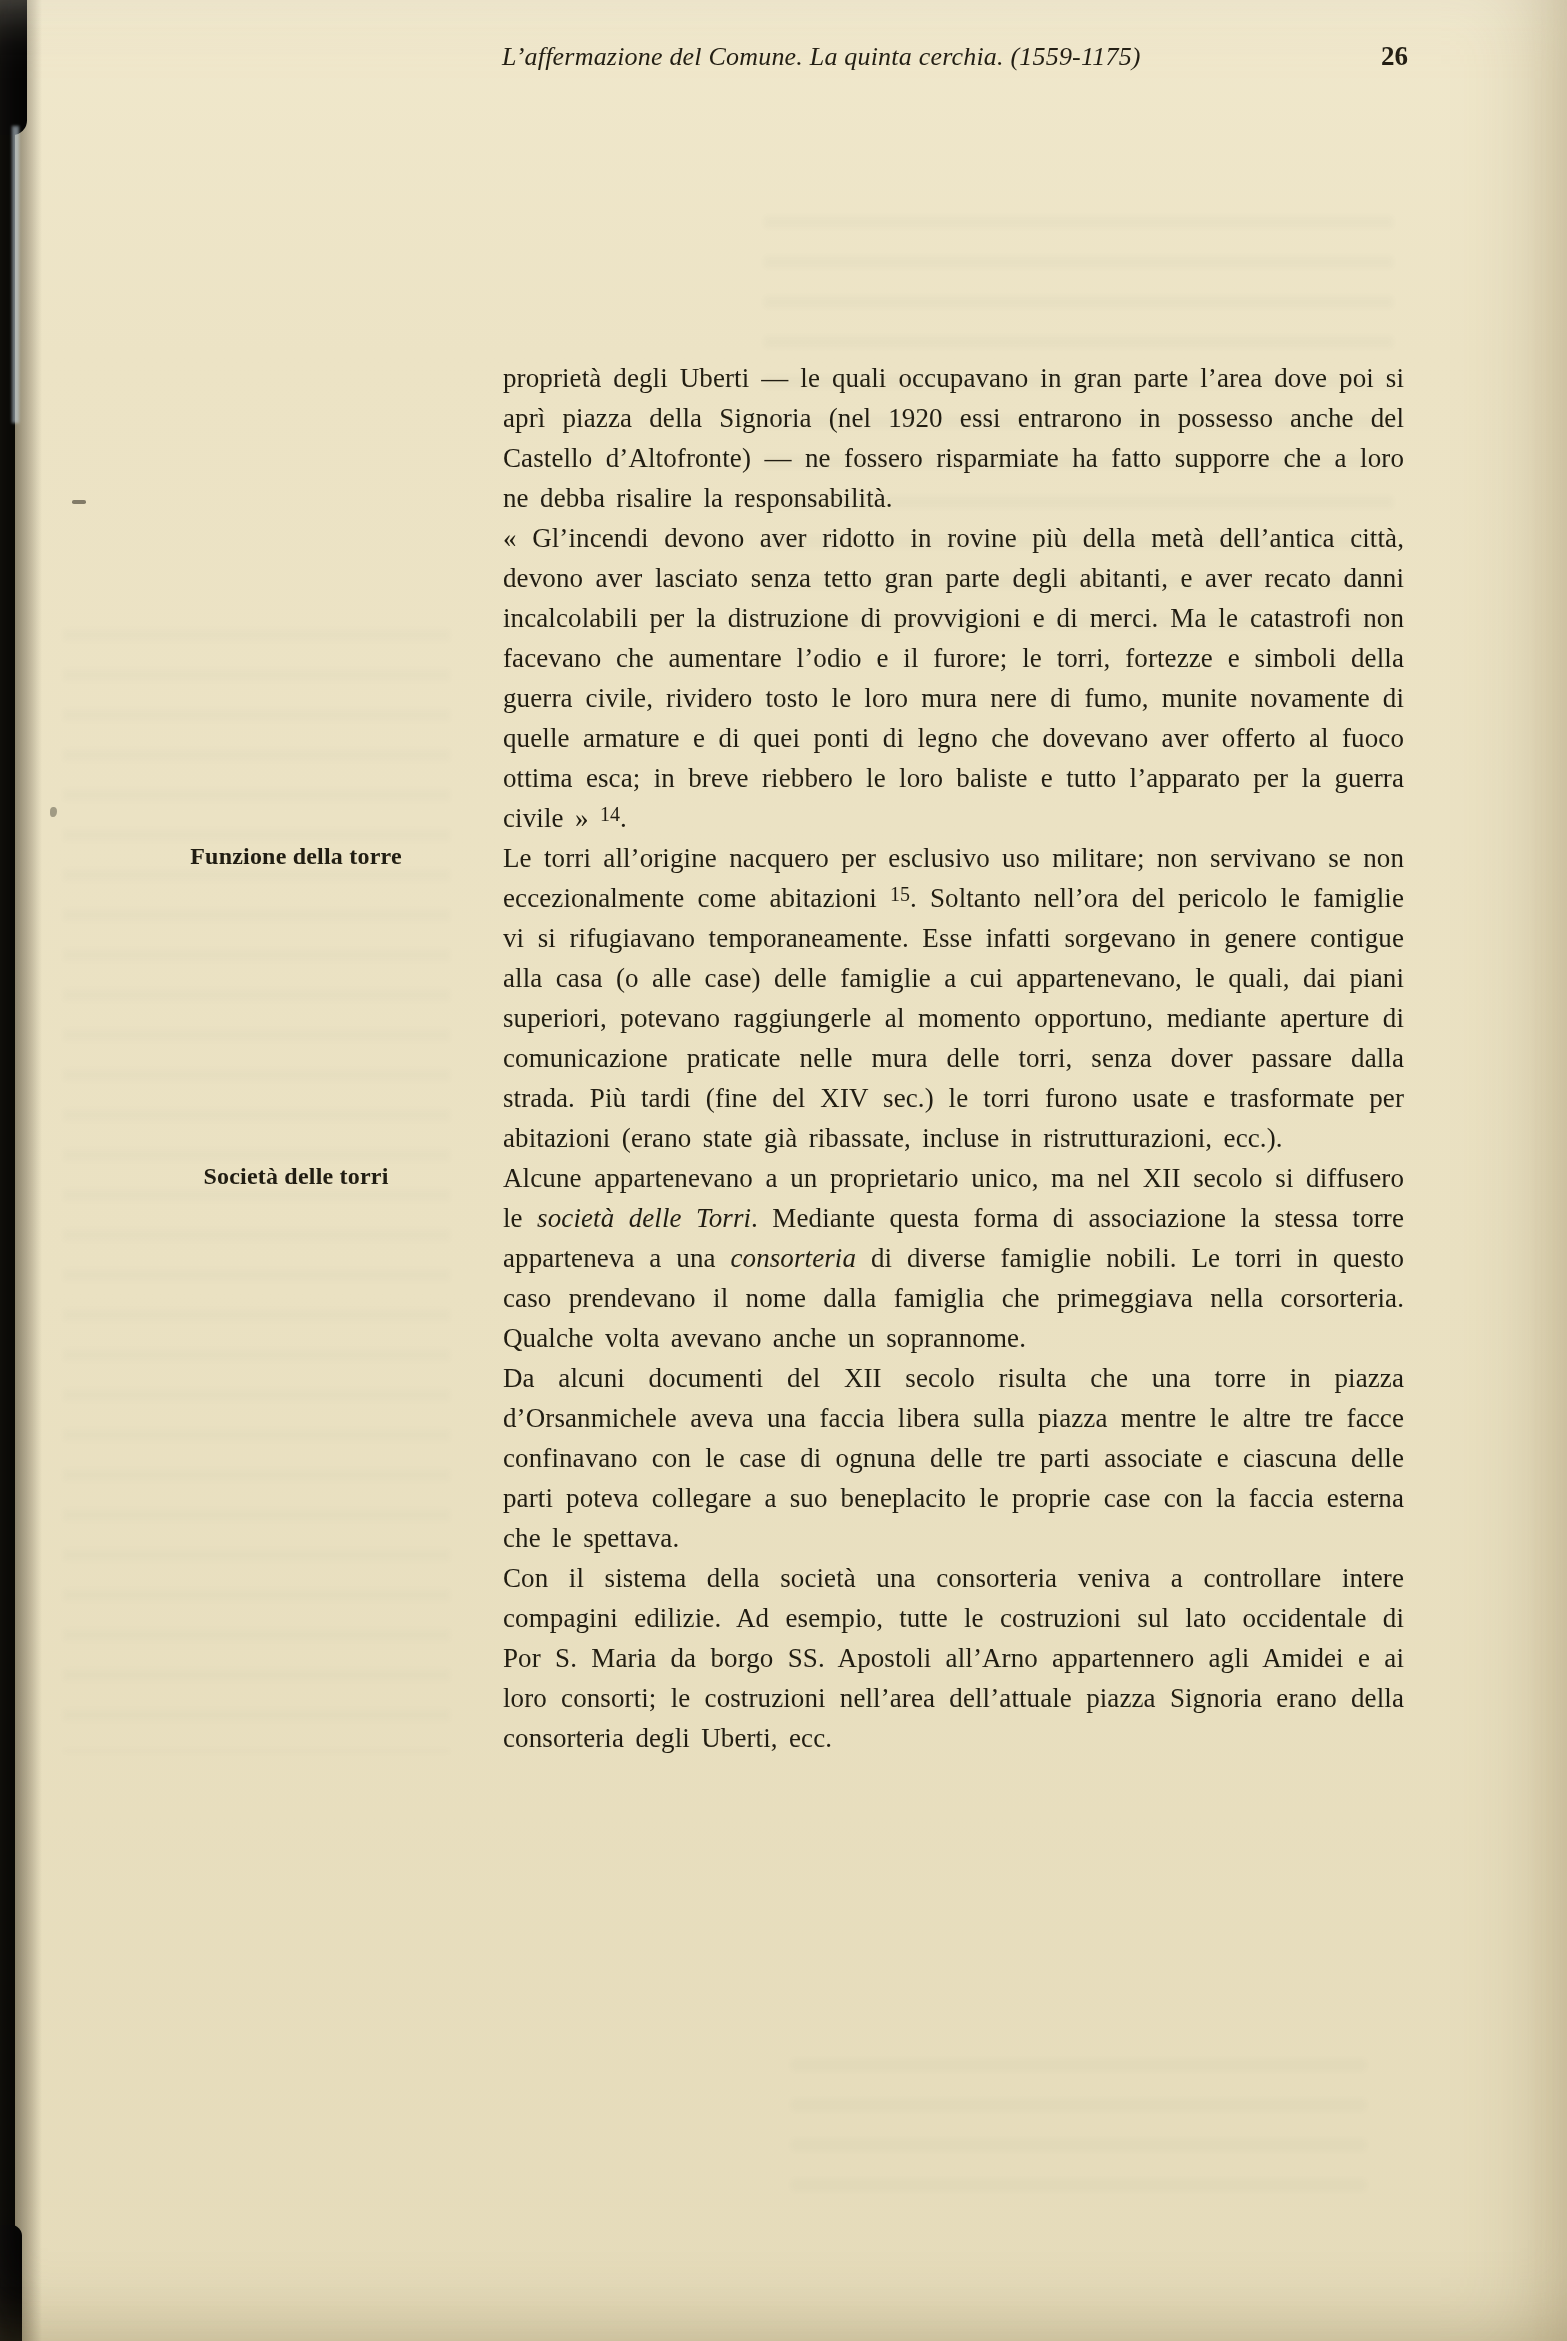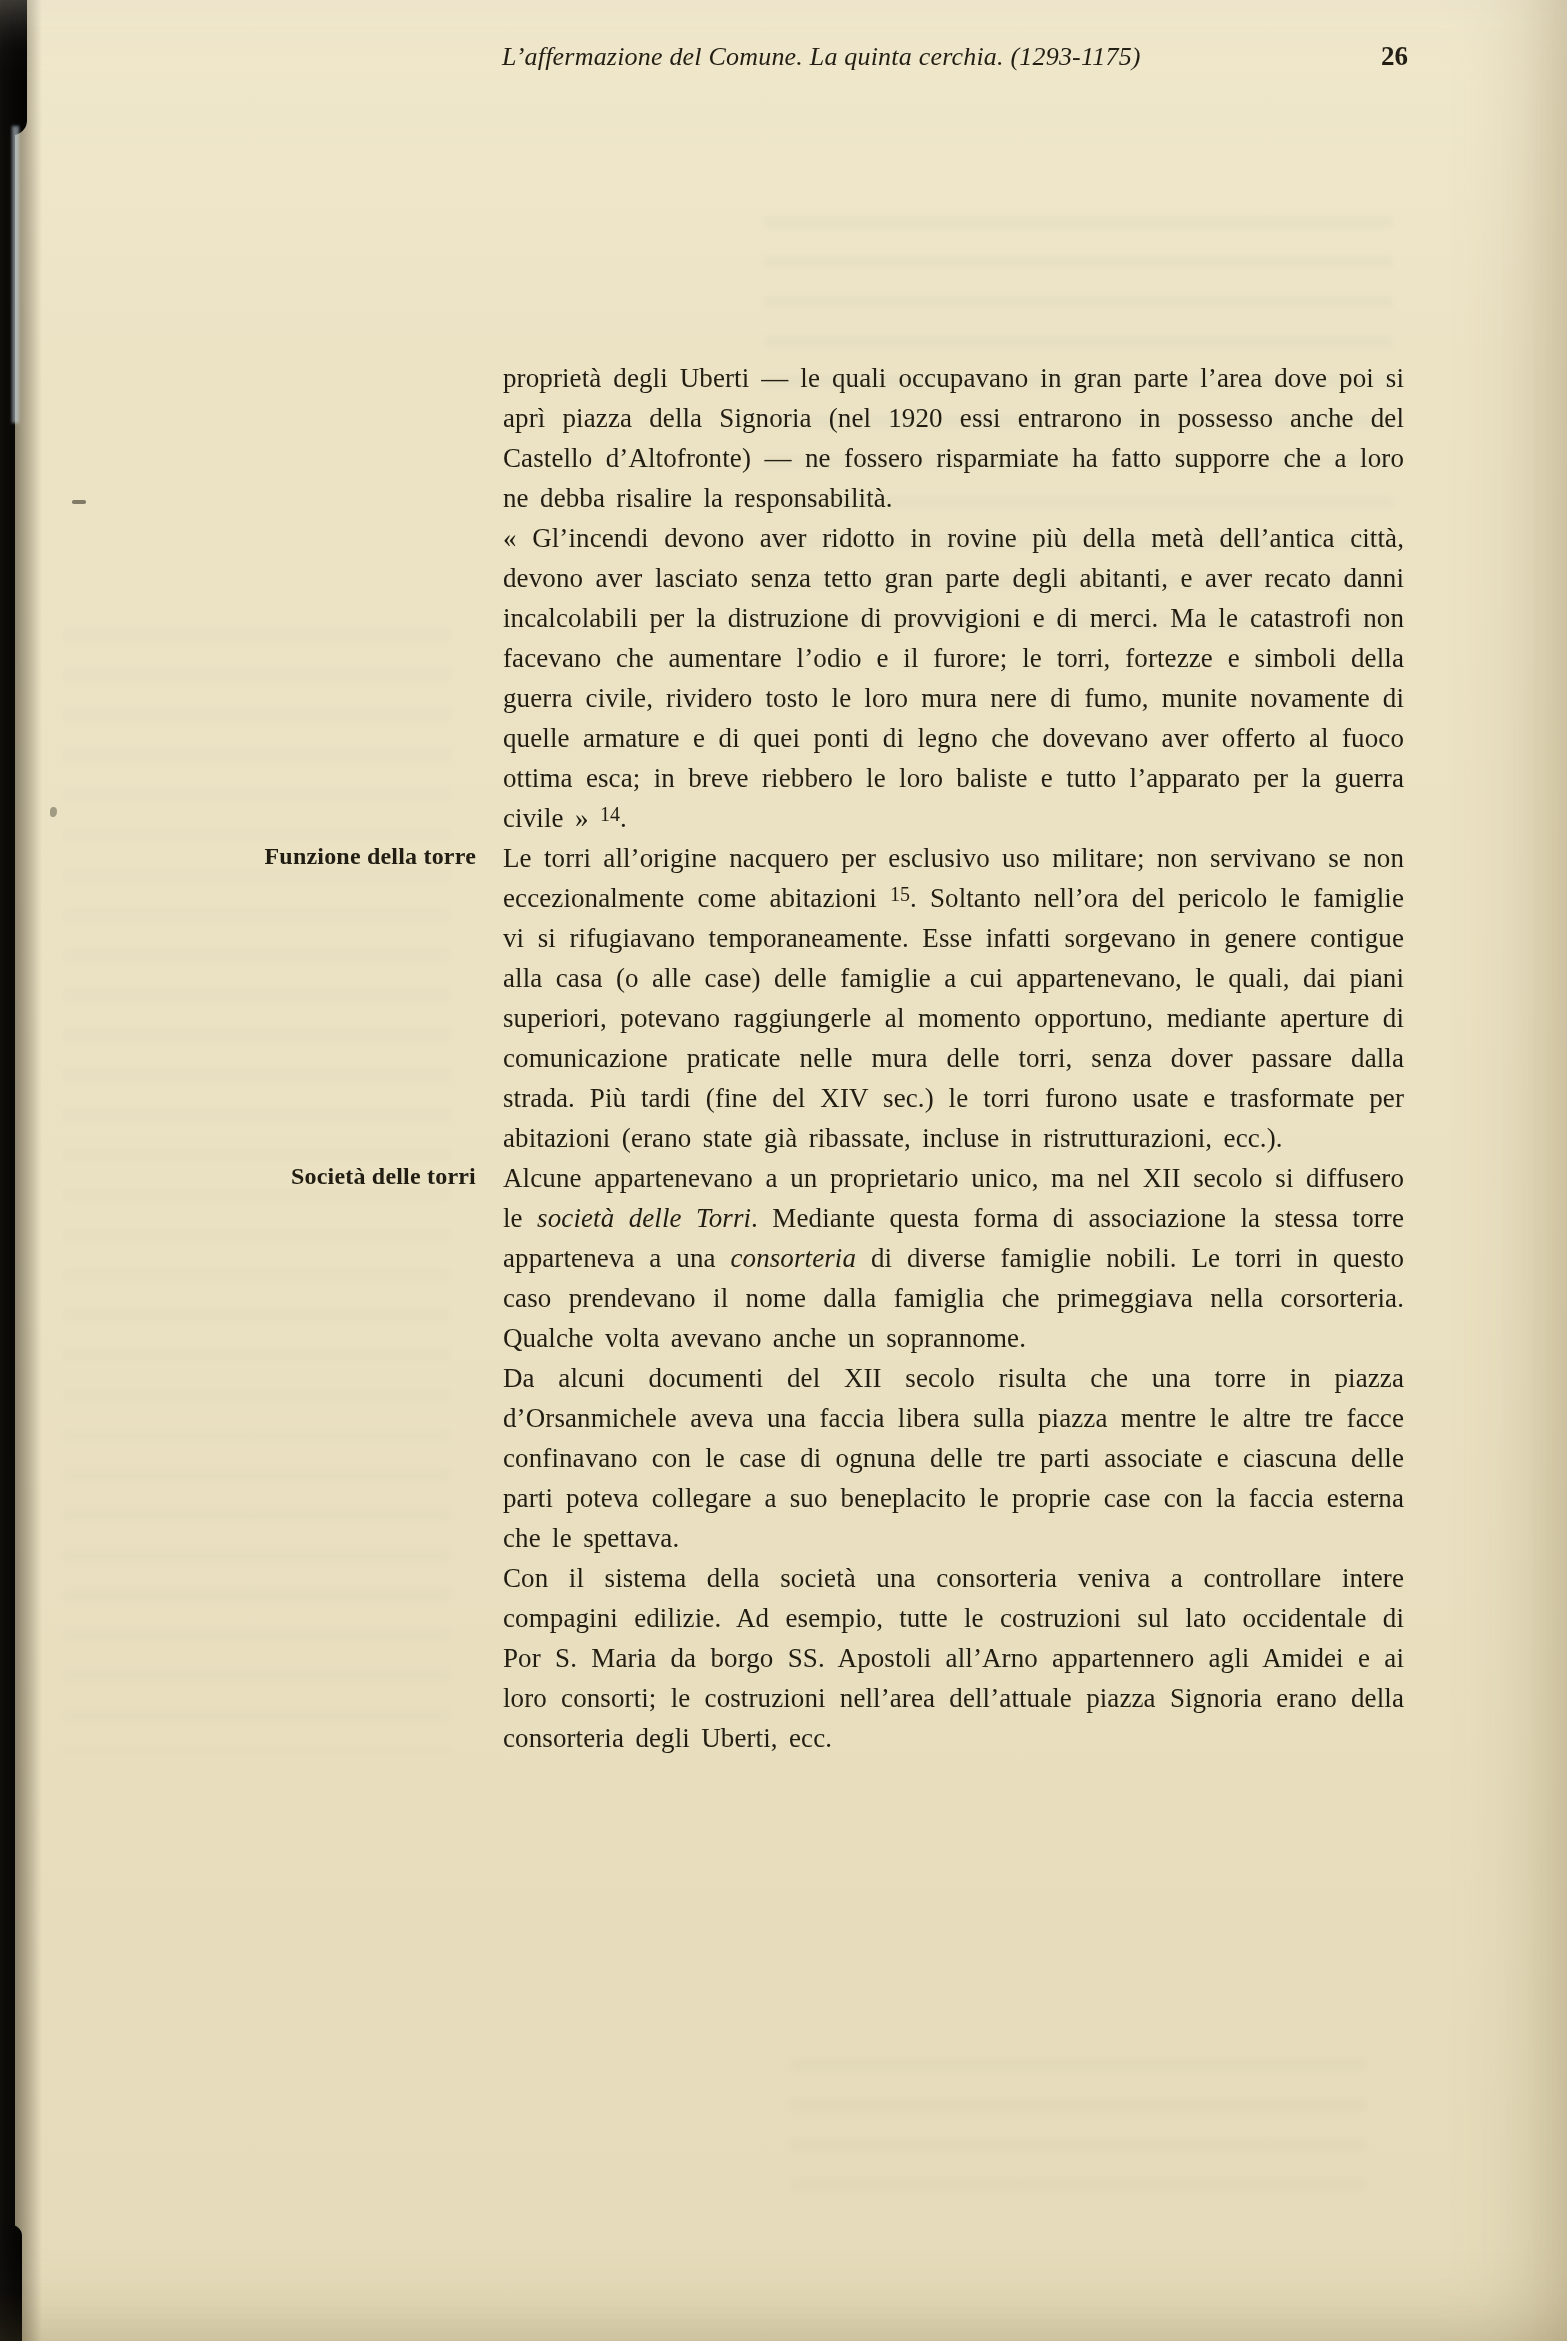--- a/index.html
+++ b/index.html
@@ -55,21 +55,21 @@
     text-justify:inter-word;hyphens:auto;
   }
   .para-wrap{position:relative;}
   .para{margin:0;}
   .para sup{font-size:20px;line-height:0;vertical-align:6.3px;letter-spacing:0;}
   .para em{font-style:italic;}
 
   .margin-note{
     position:absolute;left:-387px;top:2.7px;width:360px;
     font-size:24px;font-weight:700;line-height:30px;
-    text-align:right;word-spacing:normal;letter-spacing:0.2px;
+    text-align:center;word-spacing:normal;letter-spacing:0.2px;
   }
 </style>
 </head>
 <body>
 
 <div class="page">
 
   <div class="binding-edge"></div>
   <div class="binding-shadow"></div>
   <div class="edge-top"></div>
@@ -77,21 +77,21 @@
   <div class="light-leak"></div>
 
   <div class="ghost ghost-a"></div>
   <div class="ghost ghost-b"></div>
   <div class="ghost ghost-c"></div>
 
   <div class="artifact artifact-dash"></div>
   <div class="artifact artifact-mark"></div>
 
   <div class="header">
-    <span class="header-title">L’affermazione del Comune. La quinta cerchia. (1293-1175)</span>
+    <span class="header-title">L’affermazione del Comune. La quinta cerchia. (1559-1175)</span>
     <span class="header-page">26</span>
   </div>
 
   <div class="page-body">
       <div class="para-wrap">
         <p class="para"><span>proprietà degli Uberti — le quali occupavano in gran parte l’area dove poi si aprì piazza della Signoria (nel 1920 essi entrarono in possesso anche del Castello d’Altofronte) — ne fossero risparmiate ha fatto supporre che a loro ne debba risalire la responsabilità.</span></p>
       </div>
       <div class="para-wrap">
         <p class="para"><span>« Gl’incendi devono aver ridotto in rovine più della metà dell’antica città, devono aver lasciato senza tetto gran parte degli abitanti, e aver recato danni incalcolabili per la distruzione di provvigioni e di merci. Ma le catastrofi non facevano che aumentare l’odio e il furore; le torri, fortezze e simboli della guerra civile, rividero tosto le loro mura nere di fumo, munite novamente di quelle armature e di quei ponti di legno che dovevano aver offerto al fuoco ottima esca; in breve riebbero le loro baliste e tutto l’apparato per la guerra civile » </span><sup>14</sup><span>.</span></p>
       </div>

